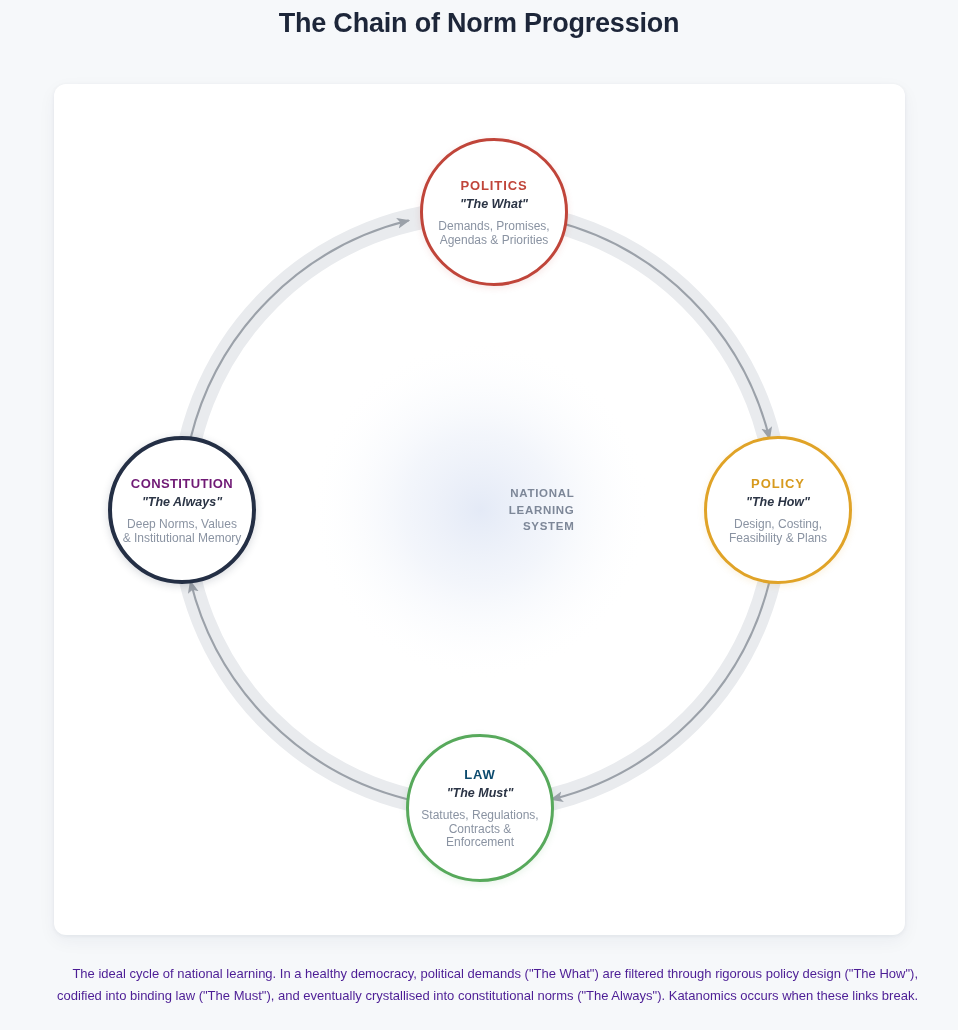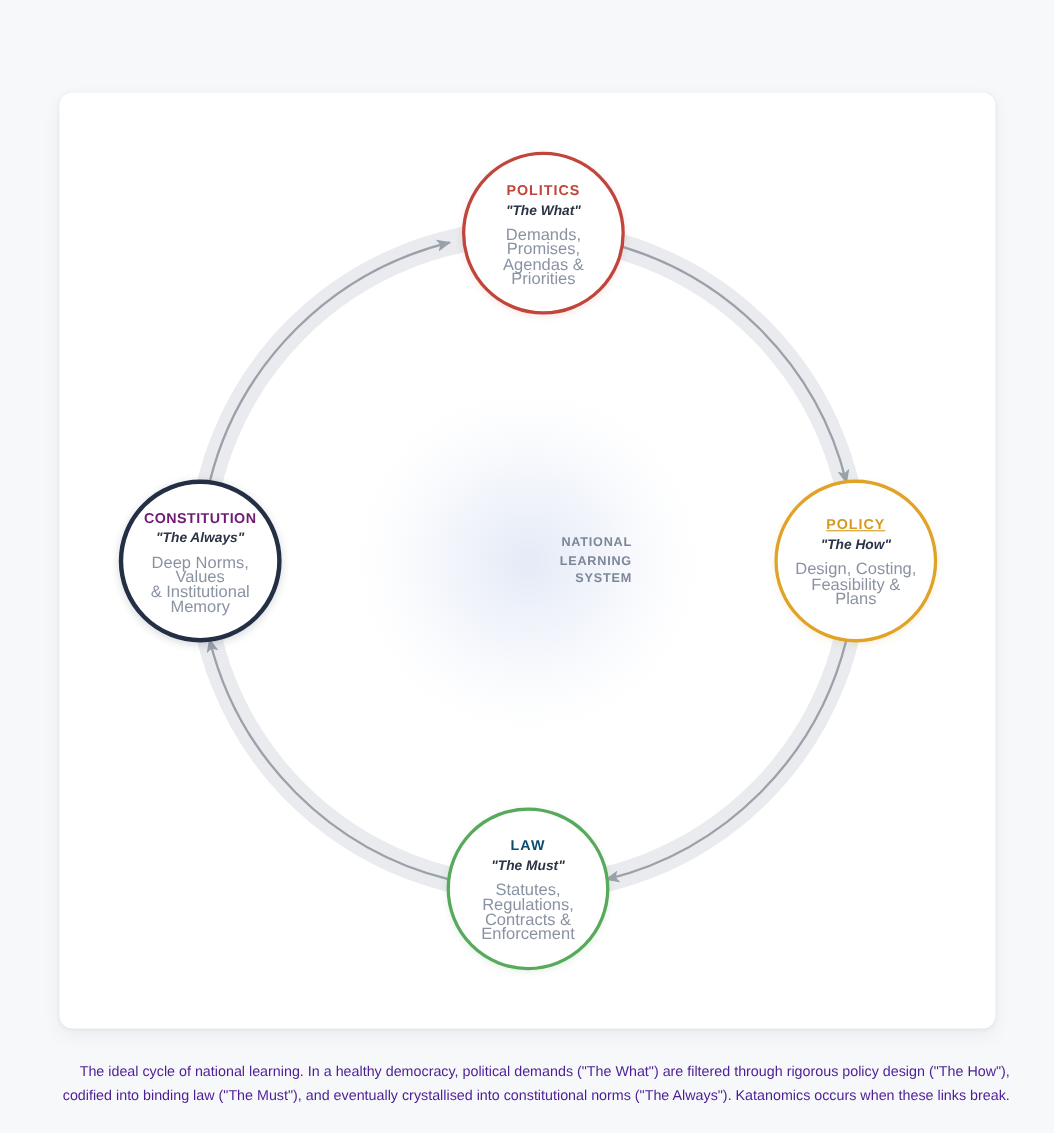--- a/index.html
+++ b/index.html
@@ -122,42 +122,42 @@
     margin-top: 2px;
     font-size: 12.5px;
     font-weight: bold;
     font-style: italic;
     color: #2b3445;
     line-height: 17px;
   }
 
   .node-desc {
     margin-top: 7px;
-    font-size: 15px;
+    font-size: 12px;
     color: #8a93a2;
     line-height: 13.5px;
     white-space: pre-line;
   }
 
   
   .node-politics {
     left: 366px;  
     top: 54px;    
     border: 3px solid #c0453a;
     box-shadow: 0 2px 7px rgba(192,69,58,0.13);
   }
   .node-politics .node-title { color: #c0453a; }
 
   .node-policy {
     left: 650px;  
     top: 352px;
     border: 3px solid #e0a327;
     box-shadow: 0 2px 7px rgba(224,163,39,0.15);
   }
-  .node-policy .node-title { color: #d79a1e; text-decoration: underline; }
+  .node-policy .node-title { color: #d79a1e; }
 
   .node-law {
     left: 352px;
     top: 650px;
     border: 3px solid #57a95b;
     box-shadow: 0 2px 7px rgba(87,169,91,0.14);
   }
   .node-law .node-title { color: #0c4a6e; }
 
   .node-constitution {
@@ -182,20 +182,21 @@
     line-height: 22px;
     color: #4c1d95;
   }
 </style>
 </head>
 <body>
 
 <div class="page">
 
   <div class="header">
+    <h1 class="page-title">The Chain of Norm Progression</h1>
   </div>
 
   <div class="card">
     <div class="stage">
 
       <svg class="stage-svg" viewBox="0 0 851 851">
         <defs>
           <radialGradient id="centerGlow" cx="50%" cy="50%" r="50%">
             <stop offset="0%" stop-color="#dfe6f5" stop-opacity="0.85"></stop>
             <stop offset="45%" stop-color="#e9eef8" stop-opacity="0.55"></stop>

